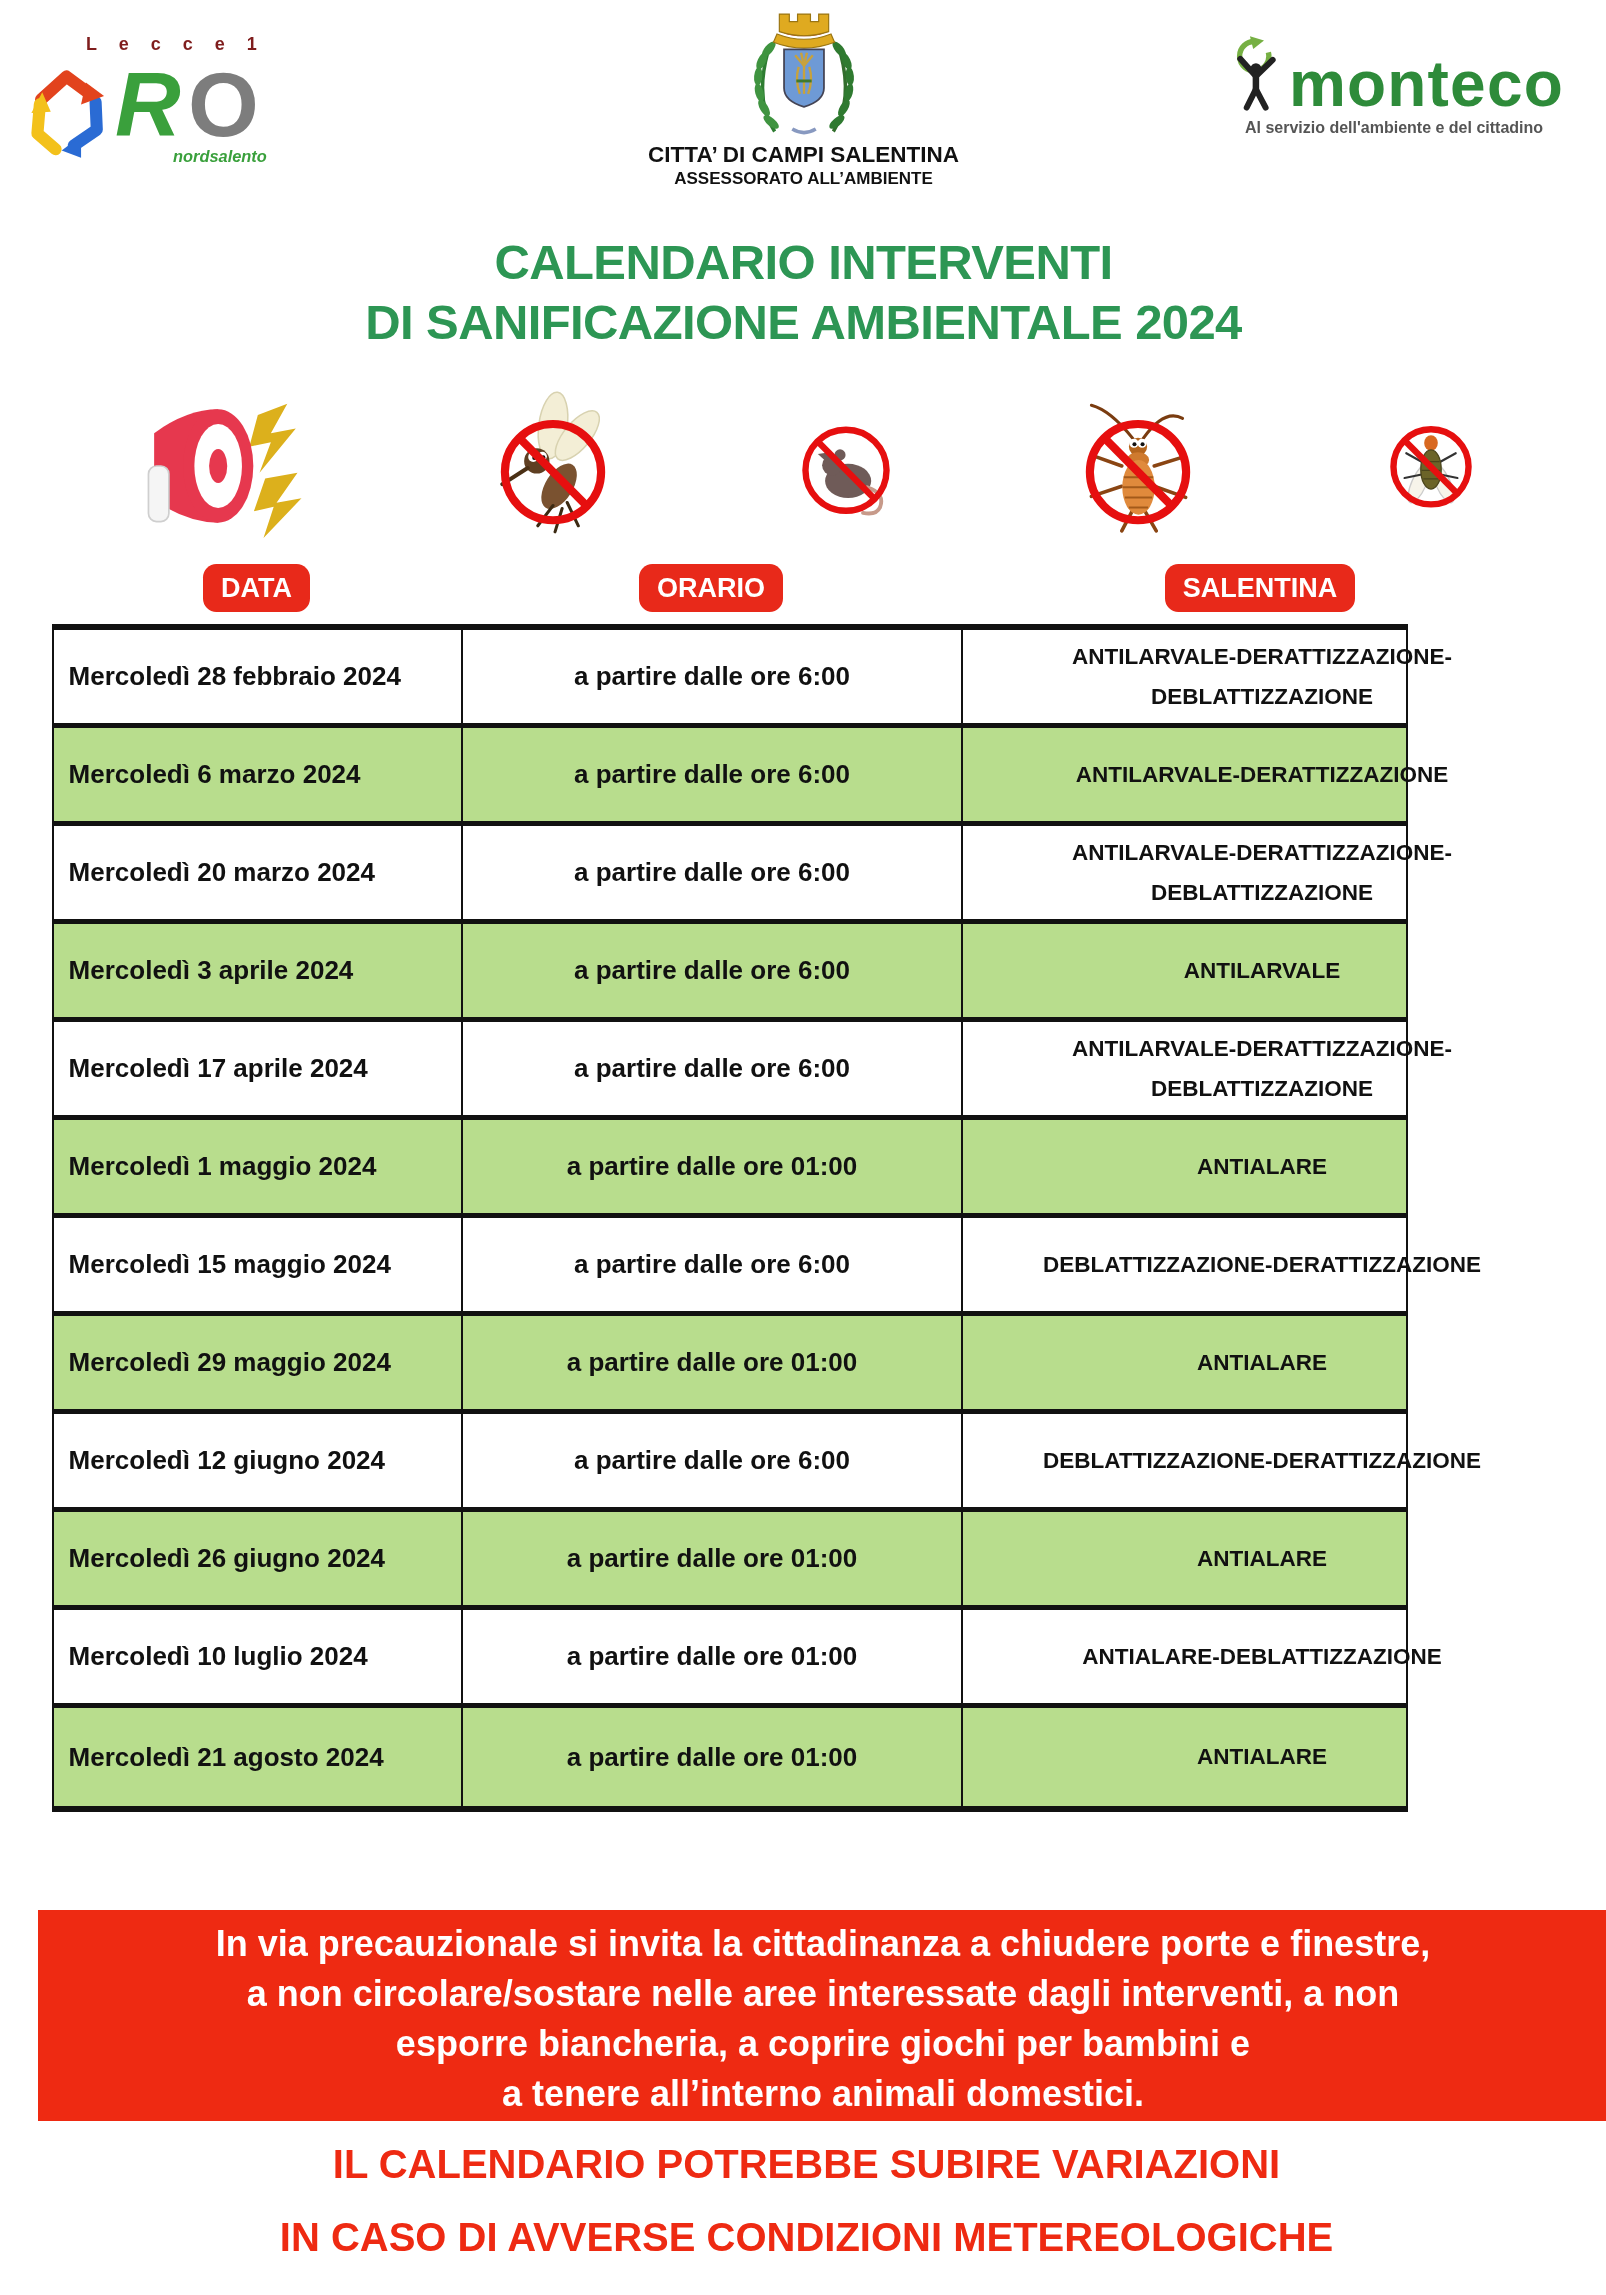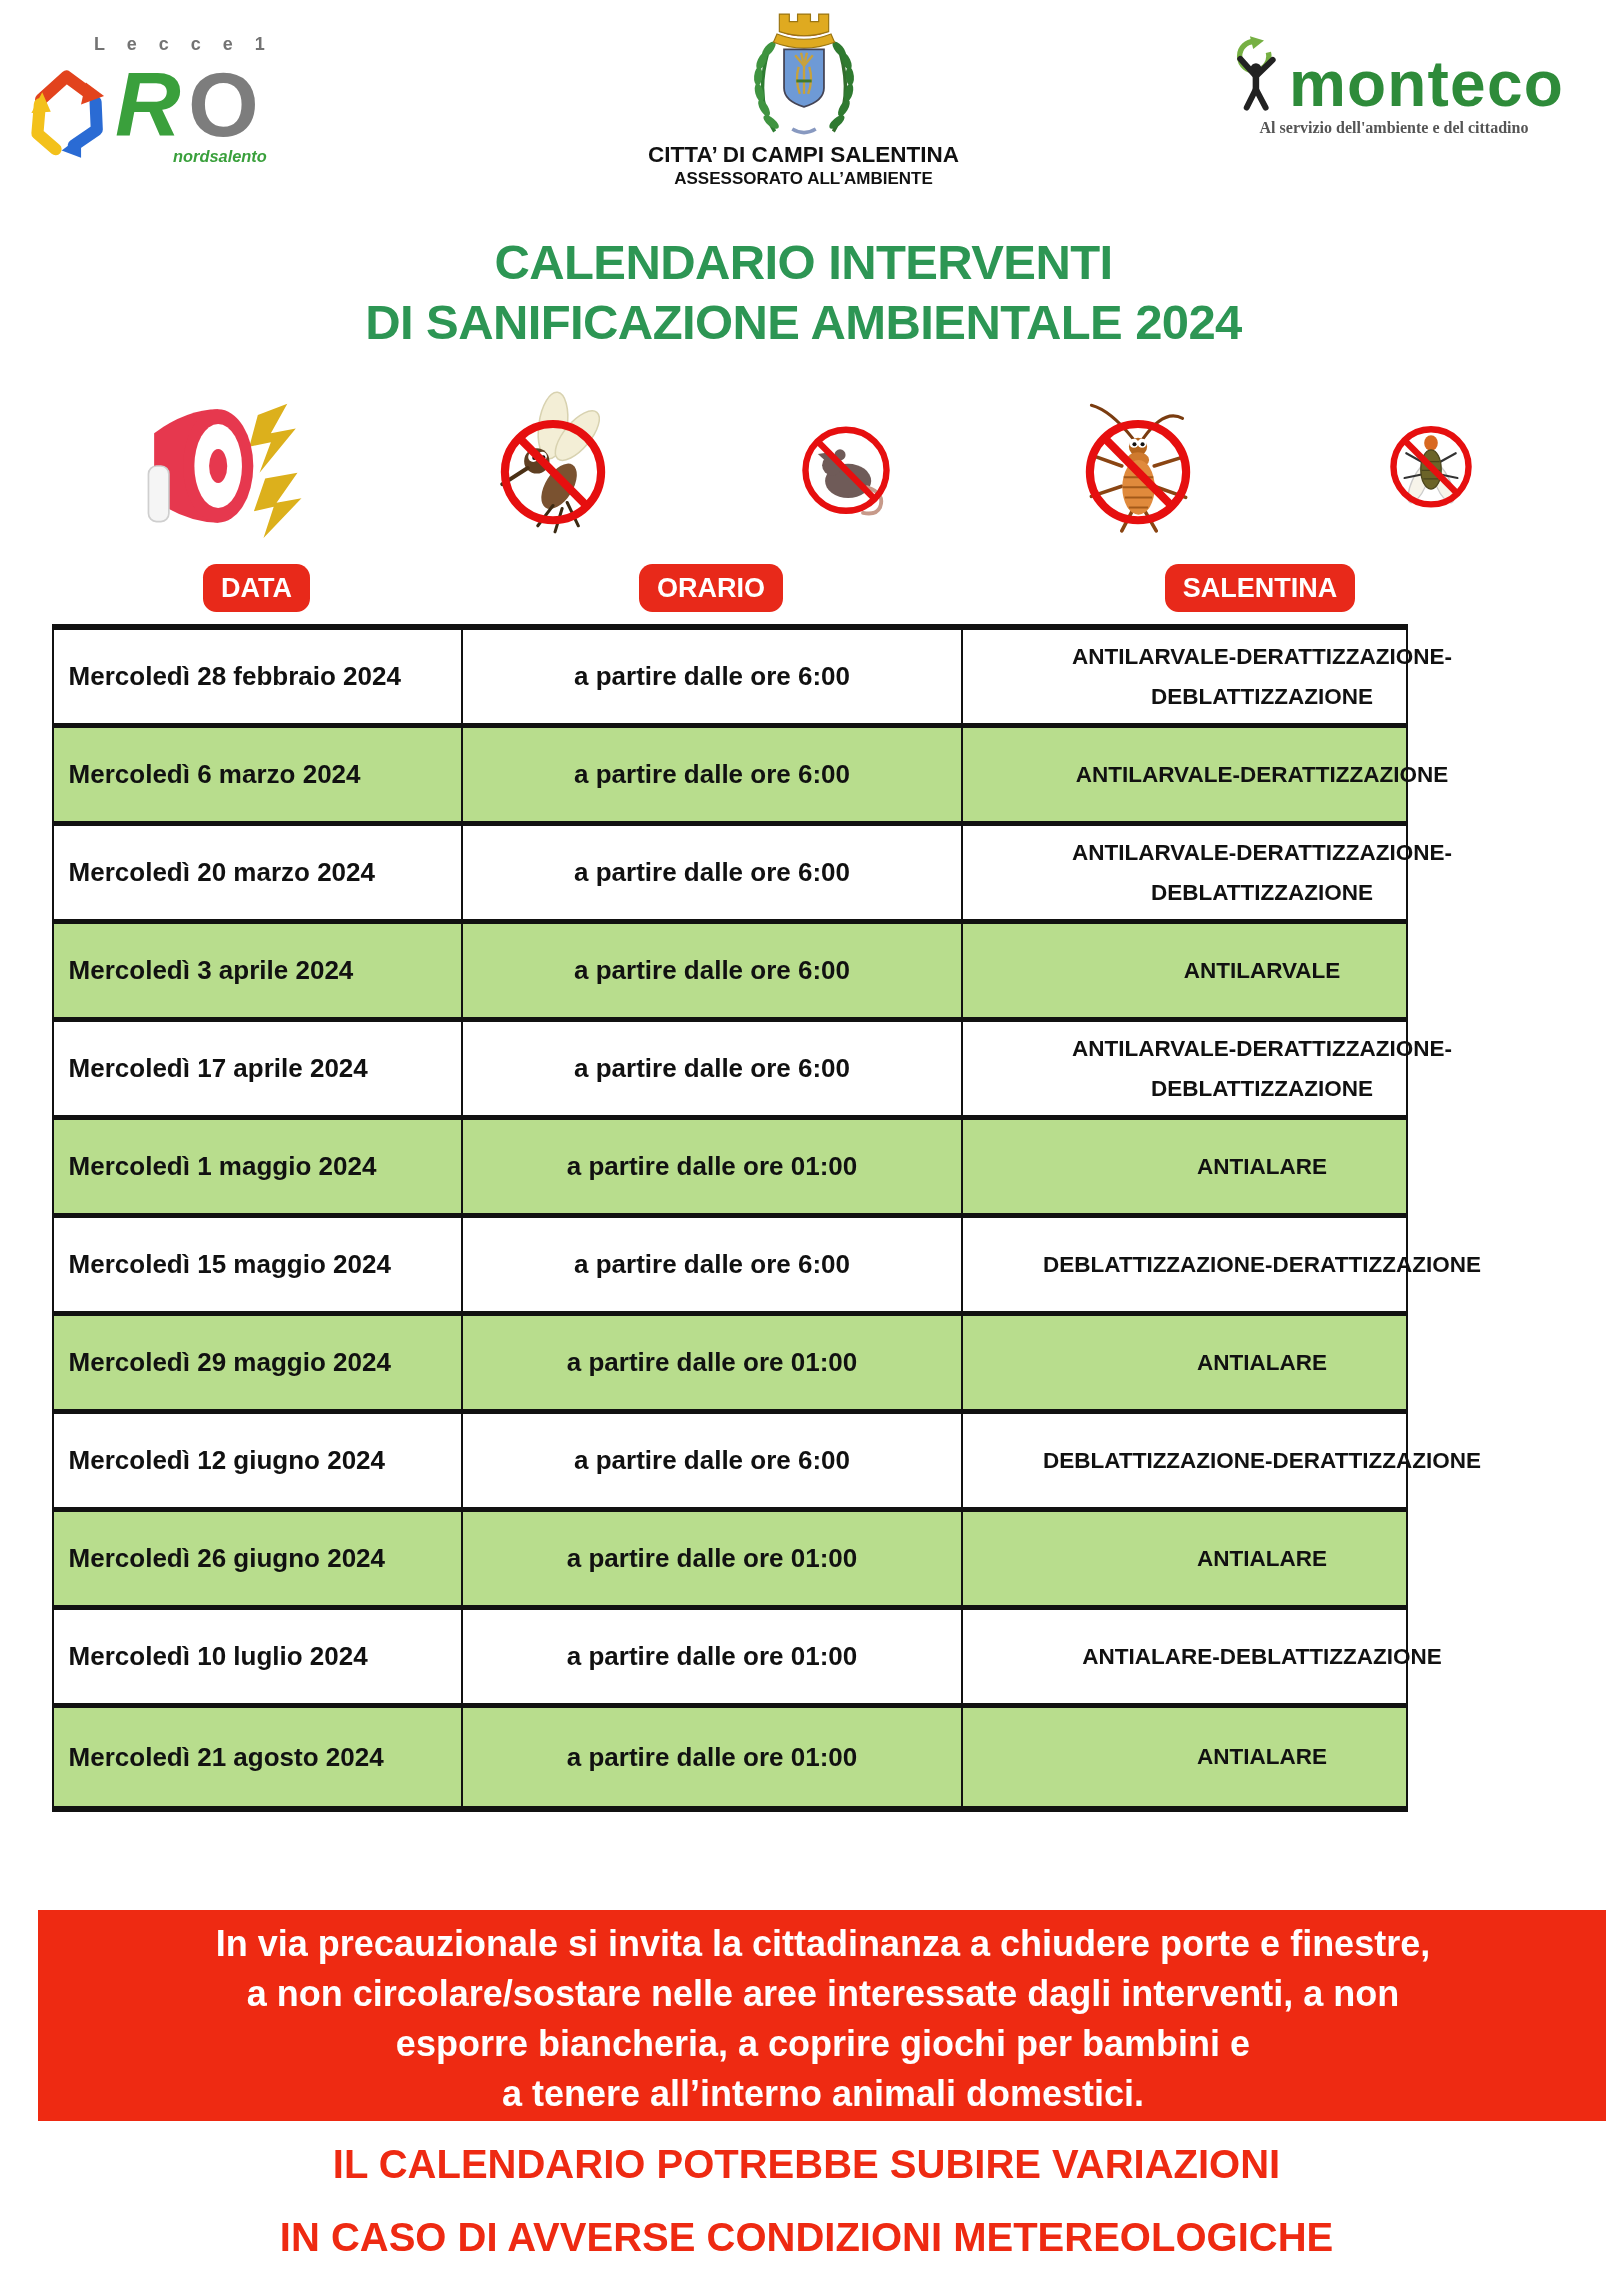--- a/index.html
+++ b/index.html
@@ -1,35 +1,35 @@
 <!DOCTYPE html>
 <html style="font-size:9.7px"><head>
 <meta charset="utf-8">
 <style>
   html,body{margin:0;padding:0;background:#fff;}
   .page{position:relative;width:1607px;height:2295px;background:#fff;overflow:hidden;
         font-family:"Liberation Sans",sans-serif;color:#111;}
 
   
   .logo-aro{position:absolute;left:18px;top:29px;width:291px;height:146px;}
-  .aro-top{position:absolute;left:76px;top:4.9px;font-size:18px;letter-spacing:8.5px;color:#737373;font-weight:bold;}
+  .aro-top{position:absolute;left:68px;top:4.9px;font-size:18px;letter-spacing:8.5px;color:#7f1d1d;font-weight:bold;}
   .aro-triangle{position:absolute;left:0;top:33px;}
   .aro-r{position:absolute;left:97px;top:24px;font-size:91px;font-weight:bold;color:#3aa03c;font-style:italic;}
   .aro-o{position:absolute;left:170px;top:24px;font-size:91px;font-weight:bold;color:#7d7d7d;}
   .aro-sub{position:absolute;left:155px;top:118px;font-size:16.4px;color:#3aa03c;font-weight:bold;font-style:italic;}
 
   .header-center{position:absolute;left:0;right:0;top:7.3px;text-align:center;}
   .crest{display:block;margin:0 auto;}
   .city-name{font-size:22.5px;font-weight:bold;margin-top:0;}
   .city-dept{font-size:17px;font-weight:bold;margin-top:1.2px;}
 
   .logo-monteco{position:absolute;right:43px;top:33px;width:340px;}
   .monteco-row{display:flex;align-items:flex-end;}
   .monteco-word{font-size:64px;font-weight:bold;color:#2e8b3a;letter-spacing:1.2px;line-height:61px;}
-  .monteco-tag{font-size:16px;color:#555;font-weight:bold;margin-top:3.6px;text-align:center;width:100%;font-family:Liberation Serif, serif;}
+  .monteco-tag{font-size:16px;color:#555;font-weight:bold;margin-top:3.6px;text-align:center;width:100%;}
 
   
   .title{position:absolute;left:0;right:0;top:232px;text-align:center;
          font-size:49px;font-weight:bold;color:#2d9654;line-height:60px;letter-spacing:-0.6px;}
 
   
   .icons{position:absolute;left:118px;right:112px;top:375px;height:182px;
          display:flex;justify-content:space-between;align-items:center;}
 
   

